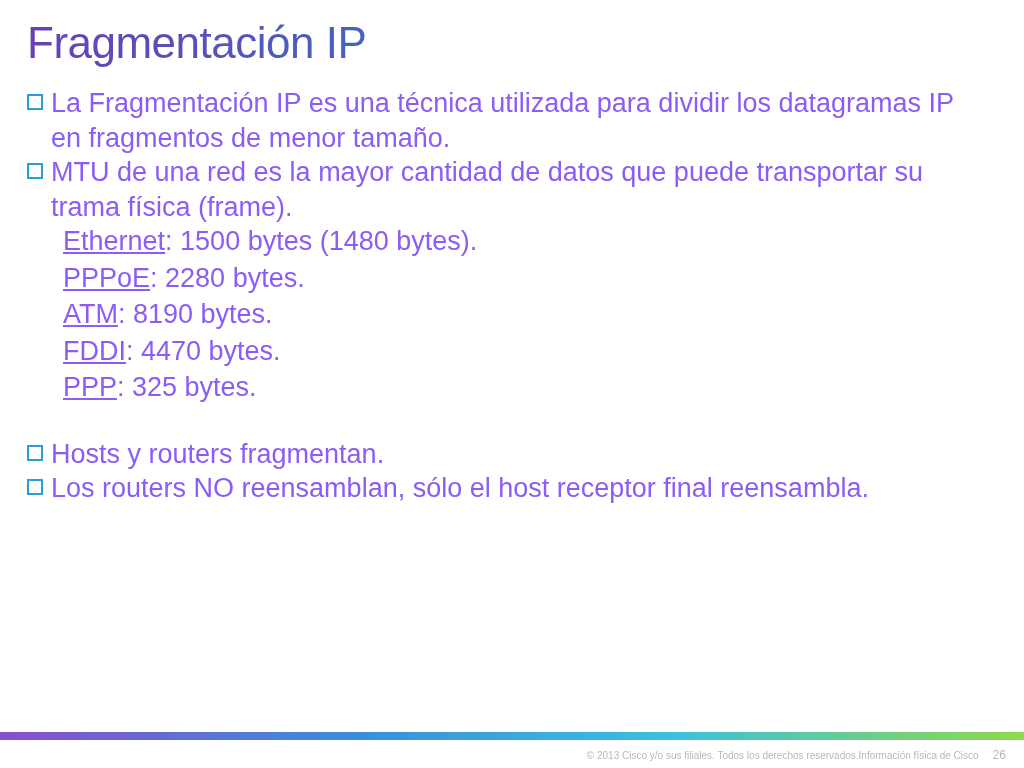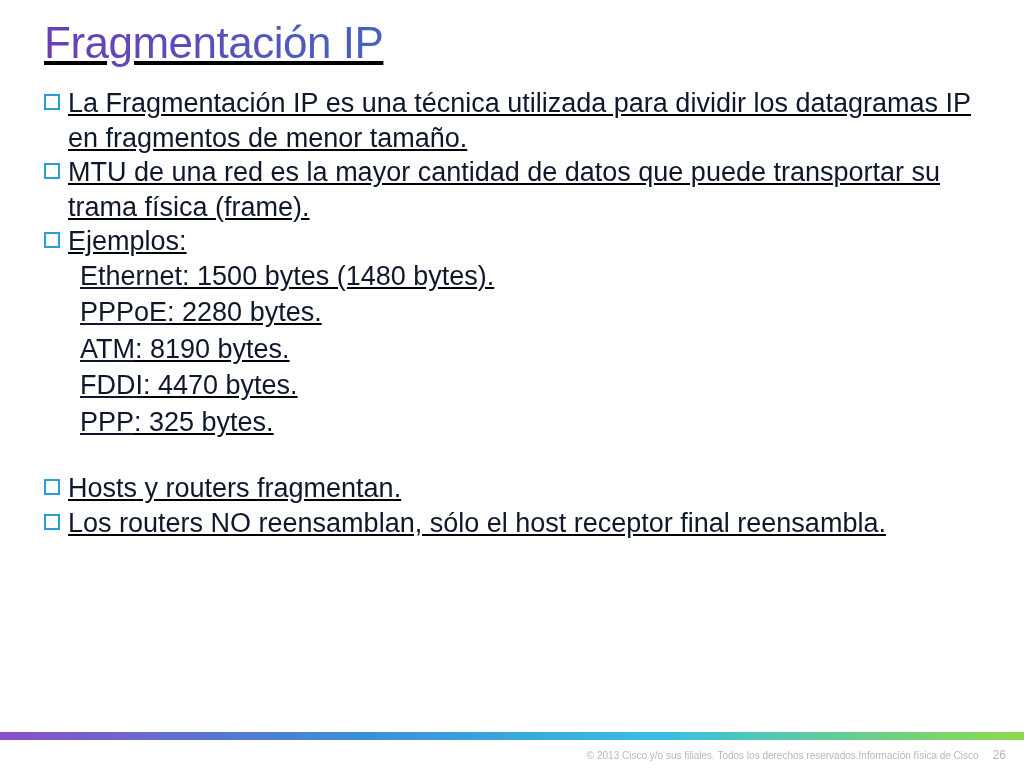--- a/index.html
+++ b/index.html
@@ -7,38 +7,37 @@
     width: 1024px;
     height: 768px;
     font-family: Arial, Helvetica, sans-serif;
     background: #ffffff;
     position: relative;
     overflow: hidden;
   }
   .slide {
     width: 100%;
     height: 100%;
-    padding: 18px 38px 0 44px;
+    padding: 18px 38px 0 27px;
     position: relative;
-    text-decoration: underline;
   }
   .title {
     font-size: 44px;
     font-weight: 400;
     background: linear-gradient(90deg, #6a3fb5 0%, #2e7bc4 60%, #2e7bc4 100%);
     -webkit-background-clip: text;
     background-clip: text;
     color: transparent;
     margin-bottom: 18px;
     letter-spacing: -0.5px;
   }
   .content {
     font-size: 27px;
     line-height: 1.28;
-    color: #0f172a;
+    color: #8b5cf6;
   }
   .bullet-line {
     display: flex;
     align-items: flex-start;
   }
   .sq {
     display: inline-block;
     width: 16px;
     height: 16px;
     border: 2px solid #2a9fd6;
@@ -92,24 +91,20 @@
     <div class="bullet-line">
       <span class="sq"></span>
       <span class="bullet-text">La Fragmentación IP es una técnica utilizada para dividir los datagramas IP en fragmentos de menor tamaño.</span>
     </div>
 
     <div class="bullet-line">
       <span class="sq"></span>
       <span class="bullet-text">MTU de una red es la mayor cantidad de datos que puede transportar su trama física (frame).</span>
     </div>
 
-    <div class="bullet-line">
-      <span class="sq"></span>
-      <span class="bullet-text">Ejemplos:</span>
-    </div>
 
     <div class="sub-list">
       <div class="sub-item"><span class="underline">Ethernet</span><span>: 1500 bytes (1480 bytes).</span></div>
       <div class="sub-item"><span class="underline">PPPoE</span><span>: 2280 bytes.</span></div>
       <div class="sub-item"><span class="underline">ATM</span><span>: 8190 bytes.</span></div>
       <div class="sub-item"><span class="underline">FDDI</span><span>: 4470 bytes.</span></div>
       <div class="sub-item"><span class="underline">PPP</span><span>: 325 bytes.</span></div>
     </div>
 
     <div class="spacer"></div>

